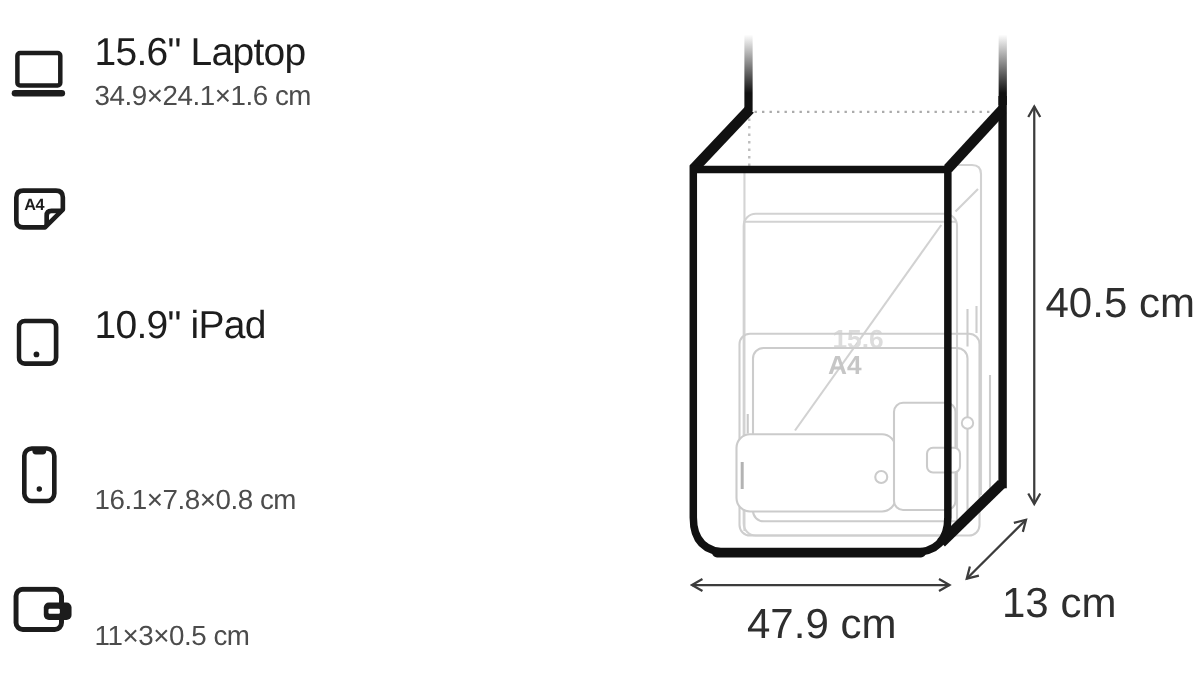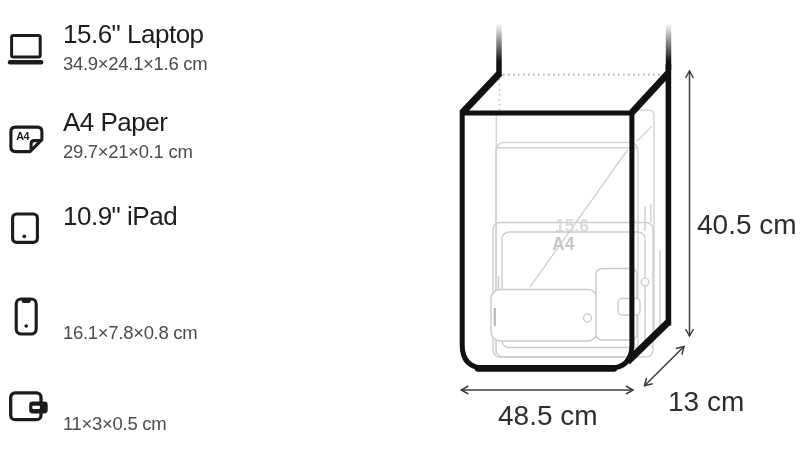--- a/index.html
+++ b/index.html
@@ -24,23 +24,21 @@
   <div class="t title" style="left:63px;top:20.9px">15.6" Laptop</div>
 
   <div class="t sub" style="left:63px;top:54.5px">34.9×24.1×1.6 cm</div>
 
   <svg style="left:9px;top:125px" width="42" height="30" viewBox="0 0 42 30">
     <path d="M6.5,2.1 H28.3 Q32.9,2.1 32.9,6.7 V14.7 L21.0,26.6 H6.5 Q1.9,26.6 1.9,22 V6.7 Q1.9,2.1 6.5,2.1 Z" fill="none" stroke="#1c1c1e" stroke-width="3.1" stroke-linejoin="round"></path>
     <path d="M31.9,15.6 H25.3 Q22.1,15.6 22.1,18.8 V25.6" fill="none" stroke="#1c1c1e" stroke-width="3.1" stroke-linejoin="round"></path>
     <text x="7.2" y="15.2" font-size="10.8" font-weight="bold" letter-spacing="-0.4" fill="#1c1c1e" font-family="Liberation Sans">A4</text>
   </svg>
 
-  <div class="t title" style="left:63px;top:108.9px">A4 Paper</div>
 
-  <div class="t sub" style="left:63px;top:142.5px">29.7×21×0.1 cm</div>
 
   <svg style="left:11px;top:211.5px" width="30" height="36" viewBox="0 0 30 36">
     <rect x="1.6" y="2" width="24.8" height="28.4" rx="4" fill="none" stroke="#1c1c1e" stroke-width="3.1"></rect>
     <circle cx="13.3" cy="24.3" r="1.9" fill="#1c1c1e"></circle>
   </svg>
 
   <div class="t title" style="left:63px;top:203.4px">10.9" iPad</div>
 
 
   <svg style="left:14px;top:297px" width="24" height="40" viewBox="0 0 24 40">
@@ -140,19 +138,19 @@
       <path d="M626,386 L633,390 L626,394"></path>
     </g>
 
     <g stroke="#3c3c3c" stroke-width="1.5" fill="none">
       <line x1="644.5" y1="385.8" x2="684" y2="346.5"></line>
       <path d="M646.6,377.7 L644.5,385.8 L652.6,383.7"></path>
       <path d="M675.9,348.6 L684,346.5 L681.9,354.6"></path>
     </g>
   </svg>
 
-  <div class="t dim" style="left:697px;top:211px">40.5 cm</div>
+  <div class="t dim" style="left:697px;top:188px">40.5 cm</div>
 
-  <div class="t dim" style="left:498px;top:401.5px">48.5 cm</div>
+  <div class="t dim" style="left:498px;top:401.5px">47.9 cm</div>
 
   <div class="t dim" style="left:668px;top:388px">13 cm</div>
 
 </div>
 
 </body></html>

